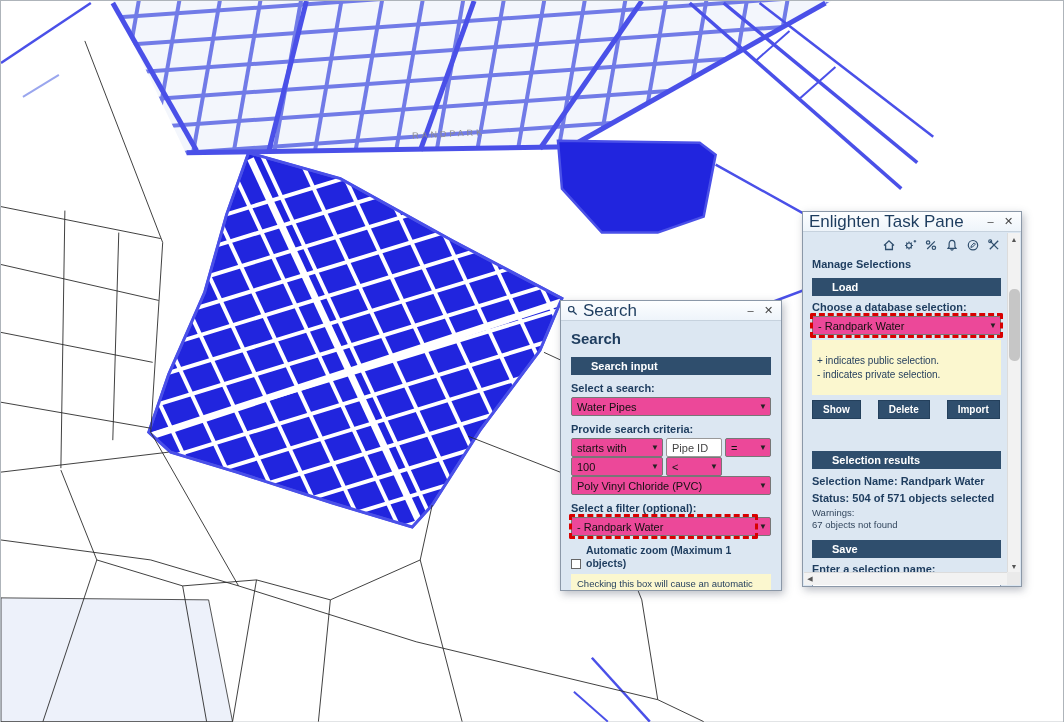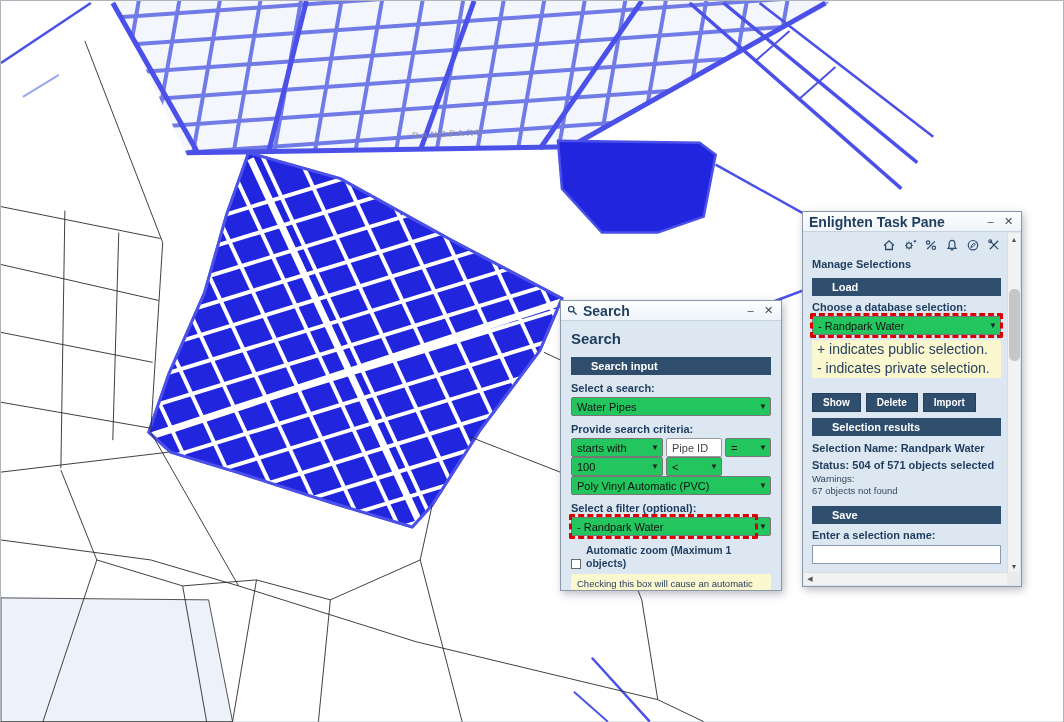--- a/index.html
+++ b/index.html
@@ -6,27 +6,27 @@
   html,body{width:1064px;height:722px}
   body{position:relative;font-family:"Liberation Sans",sans-serif;background:#fff;overflow:hidden}
   #frame{position:absolute;inset:0;border:1px solid #aeb4ba;background:#fff}
   #map{position:absolute;inset:0}
 
   
   .panel{position:absolute;background:#DCE7F2;border:1px solid #8b98a8;
          box-shadow:2px 3px 8px rgba(60,70,90,.35);z-index:5;display:flex;flex-direction:column}
   .titlebar{height:20px;background:linear-gradient(#fdfeff,#eef4fa);border-bottom:1px solid #c6d2de;
             display:flex;align-items:center;padding:0 6px;gap:5px;flex:0 0 auto}
-  .title{font-size:14px;font-weight:bold;color:#1D3C5E;flex:1}
+  .title{font-size:17px;font-weight:normal;color:#1D3C5E;flex:1}
   .winbtn{font-size:11px;color:#444;width:13px;text-align:center;line-height:1;cursor:default}
   .pbody{padding:6px 10px;position:relative;flex:1;overflow:hidden}
   .heading{font-size:15px;font-weight:bold;color:#1D3C5E;margin:3px 0 10px}
   .secbar{background:#2F4E6D;color:#fff;font-size:11px;font-weight:bold;padding:3px 20px;margin-bottom:5px}
   .lbl{display:block;font-size:11px;font-weight:bold;color:#1D3C5E;margin:7px 0 3px}
-  .sel{height:19px;background:#22c55e;border:1px solid #777;border-radius:2px;display:flex;align-items:center;
+  .sel{height:19px;background:#ec4899;border:1px solid #777;border-radius:2px;display:flex;align-items:center;
        justify-content:space-between;font-size:11px;color:#111;padding:0 3px 0 5px;cursor:default;position:relative;z-index:1}
   .sel .arr{font-size:8px;color:#222;margin-left:3px}
   .row1{display:grid;grid-template-columns:92px 56px 46px;gap:3px;}
   .fieldbox{height:19px;background:#fff;border:1px solid #999;border-radius:2px;font-size:11px;color:#444;
             display:flex;align-items:center;padding:0 5px}
   .reldash{position:relative}
   .red-dash{position:absolute;top:-3px;bottom:-3px;left:-2px;right:-2px;border:3px dashed #D80000;
             border-radius:2px;pointer-events:none;z-index:3}
   .red-dash.short{right:13px}
   .note{background:#FBF7CF;color:#27415f;font-size:9.5px;padding:4px 6px;margin-top:5px;line-height:1.35}
@@ -37,25 +37,25 @@
   .cblbl{font-size:10.5px;font-weight:bold;color:#1D3C5E;line-height:1.2}
 
   
   #search-panel{left:559px;top:299px;width:222px;height:291px}
 
   
   #task-pane{left:801px;top:210px;width:220px;height:376px}
   #task-pane .pbody{padding:3px 20px 6px 9px}
   .iconrow{display:flex;justify-content:flex-end;gap:7px;margin:3px 0 6px}
   .tp-icon{width:14px;height:14px;display:block}
-  .btnrow{display:flex;gap:5px;margin:15px 0 4px}
+  .btnrow{display:flex;gap:17px;margin:5px 0 4px}
   .resline{font-size:11px;font-weight:bold;color:#1D3C5E;margin-top:3px;line-height:1.3}
   .warn{font-size:9.5px;color:#33475E;margin-top:1px}
   .txt{width:100%;height:19px;border:1px solid #8a9ab0;background:#fff;font-size:11px;padding:0 4px;font-family:inherit}
-  .mt16{margin-top:6px}.mt10{margin-top:10px}
+  .mt16{margin-top:32px}.mt10{margin-top:10px}
 
   
   .vscroll{position:absolute;top:21px;right:1px;bottom:14px;width:13px;background:#F2F2F2;
            border-left:1px solid #dcdcdc;display:flex;flex-direction:column;align-items:center;z-index:4}
   .varrow{height:12px;width:13px;font-size:7px;color:#555;display:flex;align-items:center;justify-content:center}
   .vtrack{flex:1;width:13px;position:relative}
   .vthumb{position:absolute;top:14%;left:1px;width:11px;height:72px;background:#c6c6c6;border-radius:5px}
   .hscroll{position:absolute;left:1px;right:14px;bottom:1px;height:13px;background:#F2F2F2;
            border-top:1px solid #dcdcdc;display:flex;align-items:center;z-index:4}
   .harrow{width:12px;height:13px;font-size:7px;color:#555;display:flex;align-items:center;justify-content:center}
@@ -242,21 +242,21 @@
           <span>100</span>
           <span class="arr">▼</span>
         </div>
         <div class="sel">
           <span>&lt;</span>
           <span class="arr">▼</span>
         </div>
         <div></div>
       </div>
       <div class="sel">
-        <span>Poly Vinyl Automatic (PVC)</span>
+        <span>Poly Vinyl Chloride (PVC)</span>
         <span class="arr">▼</span>
       </div>
 
       <span class="lbl">Select a filter (optional):</span>
       <div class="reldash">
         <div class="sel">
           <span>- Randpark Water</span>
           <span class="arr">▼</span>
         </div>
         <div class="red-dash short"></div>
@@ -314,21 +314,21 @@
 
       <div class="secbar">Load</div>
       <span class="lbl" style="margin-top:3px">Choose a database selection:</span>
       <div class="reldash">
         <div class="sel">
           <span>- Randpark Water</span>
           <span class="arr">▼</span>
         </div>
         <div class="red-dash"></div>
       </div>
-      <div class="note" style="font-size:14px;padding:0 5px">
+      <div class="note" style="font-size:10px;padding:14px 5px">
         <div>+ indicates public selection.</div>
         <div>- indicates private selection.</div>
       </div>
       <div class="btnrow">
         <button class="btn">Show</button>
         <button class="btn">Delete</button>
         <button class="btn">Import</button>
       </div>
 
       <div class="secbar mt16">Selection results</div>

